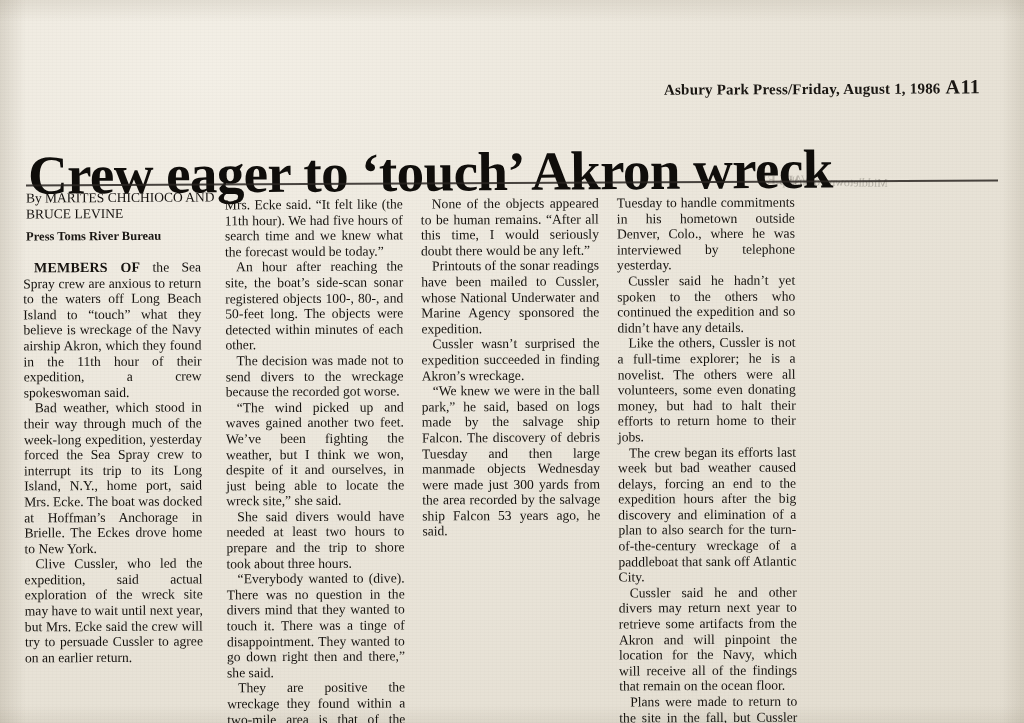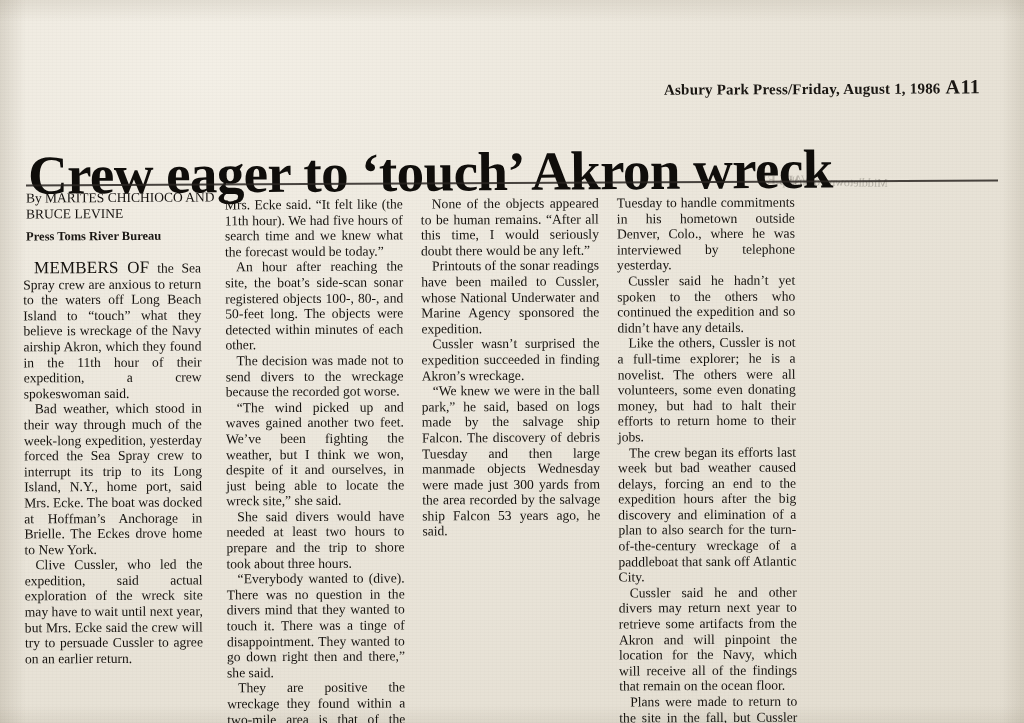--- a/index.html
+++ b/index.html
@@ -139,22 +139,22 @@
     font-family: "Liberation Serif", serif;
     font-size: 13.6px;
     line-height: 15.6px;
     color: #16130f;
     text-align: justify;
     text-indent: 11px;
     hyphens: auto;
   }
   .col p.noindent { text-indent: 0; }
   .col p .lead {
-    font-weight: normal;
-    font-size: 17px;
+    font-weight: bold;
+    font-size: 14px;
     letter-spacing: 0.2px;
   }
 
   
   .bleed {
     position: absolute;
     top: 176px;
     right: 30px;
     width: 215px;
     height: 42px;

